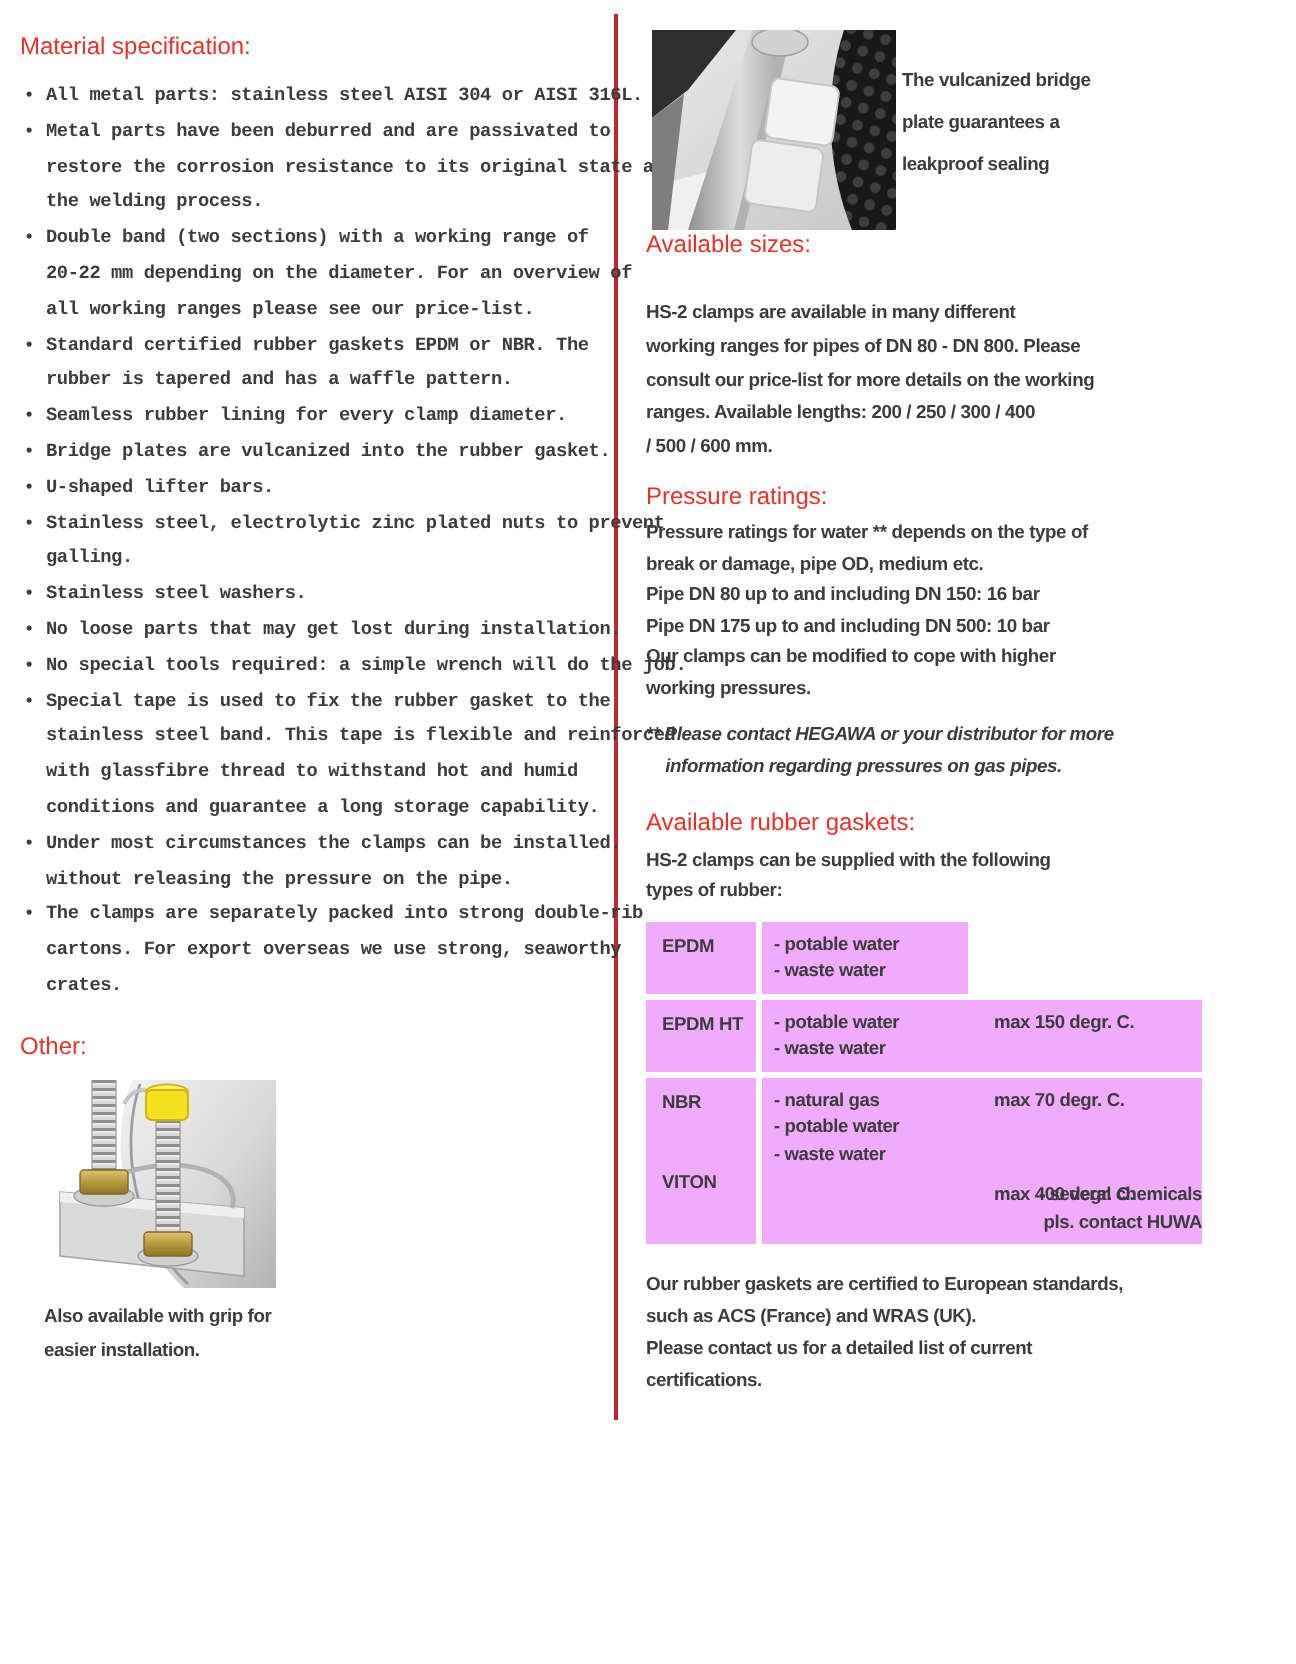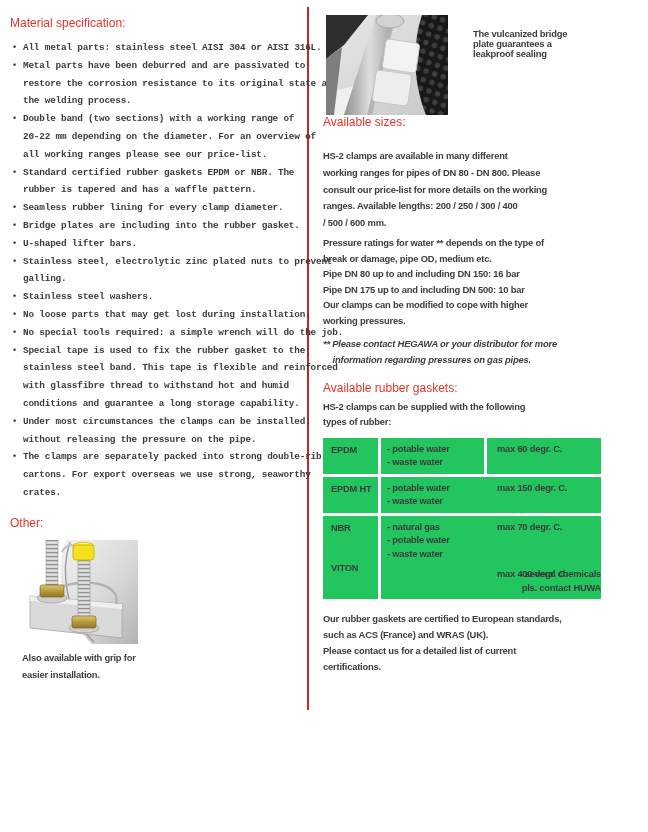--- a/index.html
+++ b/index.html
@@ -24,37 +24,37 @@
   ul.bullets .btext { line-height:16.8px;font-family:Liberation Mono, monospace; }
 
   .other-head { margin-top:14px; }
   .other-row { display:flex; margin-top:10px;flex-direction:column; }
   .other-row svg { margin-left:16px; flex:0 0 auto; }
   .other-caption { margin-left:12px; margin-top:6px; line-height:16.8px; }
 
   
   .photo-row { display:flex; }
   .photo-row svg { margin-left:3px; flex:0 0 auto; }
-  .bridge-caption { margin-left:25px; margin-top:14px; line-height:10px; }
+  .bridge-caption { margin-left:3px; margin-top:14px; line-height:21px; }
 
   .sizes-head { }
   .sizes-text { margin-top:19px; line-height:16.8px; }
 
   .press-head { margin-top:9px; }
   .press-block { margin-top:3px; }
   .press-line { line-height:15.6px; }
   .press-note { margin-top:7px; font-style:italic; line-height:16.2px; }
 
   .gasket-head { margin-top:13px; }
   .gasket-intro { margin-top:4px; line-height:15px; }
 
   .gtable { width:278px; margin-top:9px; font-size:9.3px; font-weight:700; letter-spacing:-0.2px; line-height:13.5px; }
   .grow { display:flex; margin-bottom:3px; }
   .grow:last-child { margin-bottom:0; }
-  .gcell { background:#22c55e; }
+  .gcell { background:#f0abfc; }
   .gtype { width:47px; padding:6px 0 0 8px; border-right:3px solid #fff; flex:0 0 auto; }
   .guses1 { width:97px; padding:5px 0 4px 6px; border-right:3px solid #fff; flex:0 0 auto; }
   .gtemp1 { flex:1 1 auto; padding:5px 0 0 10px; }
   .gbody { flex:1 1 auto; position:relative; padding:5px 0 4px 6px; }
   .ggroup { position:relative; }
   .ggroup .gtemp { position:absolute; left:110px; top:0; }
   .ggroup.g2 { margin-top:7px; }
   .vlabel { margin-top:27px; }
 
   .footer-text { margin-top:12px; line-height:15.8px; }
@@ -72,21 +72,21 @@
       <li><span class="dot">•</span><span class="btext pre">All metal parts: stainless steel AISI 304 or AISI 316L.</span></li>
       <li><span class="dot">•</span><span class="btext pre">Metal parts have been deburred and are passivated to
 restore the corrosion resistance to its original state after
 the welding process.</span></li>
       <li><span class="dot">•</span><span class="btext pre">Double band (two sections) with a working range of
 20-22 mm depending on the diameter. For an overview of
 all working ranges please see our price-list.</span></li>
       <li><span class="dot">•</span><span class="btext pre">Standard certified rubber gaskets EPDM or NBR. The
 rubber is tapered and has a waffle pattern.</span></li>
       <li><span class="dot">•</span><span class="btext pre">Seamless rubber lining for every clamp diameter.</span></li>
-      <li><span class="dot">•</span><span class="btext pre">Bridge plates are including into the rubber gasket.</span></li>
+      <li><span class="dot">•</span><span class="btext pre">Bridge plates are vulcanized into the rubber gasket.</span></li>
       <li><span class="dot">•</span><span class="btext pre">U-shaped lifter bars.</span></li>
       <li><span class="dot">•</span><span class="btext pre">Stainless steel, electrolytic zinc plated nuts to prevent
 galling.</span></li>
       <li><span class="dot">•</span><span class="btext pre">Stainless steel washers.</span></li>
       <li><span class="dot">•</span><span class="btext pre">No loose parts that may get lost during installation.</span></li>
       <li><span class="dot">•</span><span class="btext pre">No special tools required: a simple wrench will do the job.</span></li>
       <li><span class="dot">•</span><span class="btext pre">Special tape is used to fix the rubber gasket to the
 stainless steel band. This tape is flexible and reinforced
 with glassfibre thread to withstand hot and humid
 conditions and guarantee a long storage capability.</span></li>
@@ -173,20 +173,21 @@
 leakproof sealing</div>
     </div>
 
     <h2 class="red-head sizes-head">Available sizes:</h2>
     <div class="sizes-text bt pre">HS-2 clamps are available in many different
 working ranges for pipes of DN 80 - DN 800. Please
 consult our price-list for more details on the working
 ranges. Available lengths: 200 / 250 / 300 / 400
 / 500 / 600 mm.</div>
 
+    <h2 class="red-head press-head">Pressure ratings:</h2>
     <div class="press-block">
       <div class="press-line bt pre">Pressure ratings for water ** depends on the type of
 break or damage, pipe OD, medium etc.</div>
       <div class="press-line bt pre">Pipe DN 80 up to and including DN 150: 16 bar</div>
       <div class="press-line bt pre">Pipe DN 175 up to and including DN 500: 10 bar</div>
       <div class="press-line bt pre">Our clamps can be modified to cope with higher
 working pressures.</div>
     </div>
     <div class="press-note bt pre">** Please contact HEGAWA or your distributor for more
     information regarding pressures on gas pipes.</div>
@@ -194,21 +195,20 @@
     <h2 class="red-head gasket-head">Available rubber gaskets:</h2>
     <div class="gasket-intro bt pre">HS-2 clamps can be supplied with the following
 types of rubber:</div>
 
     <div class="gtable">
 
       <div class="grow">
         <div class="gcell gtype">EPDM</div>
         <div class="gcell guses1 pre">- potable water
 - waste water</div>
-        <div class="gcell gtemp1">max 60 degr. C.</div>
       </div>
 
       <div class="grow">
         <div class="gcell gtype">EPDM HT</div>
         <div class="gcell gbody">
           <div class="ggroup">
             <span class="pre" style="display:block;">- potable water
 - waste water</span>
             <span class="gtemp">max 150 degr. C.</span>
           </div>

